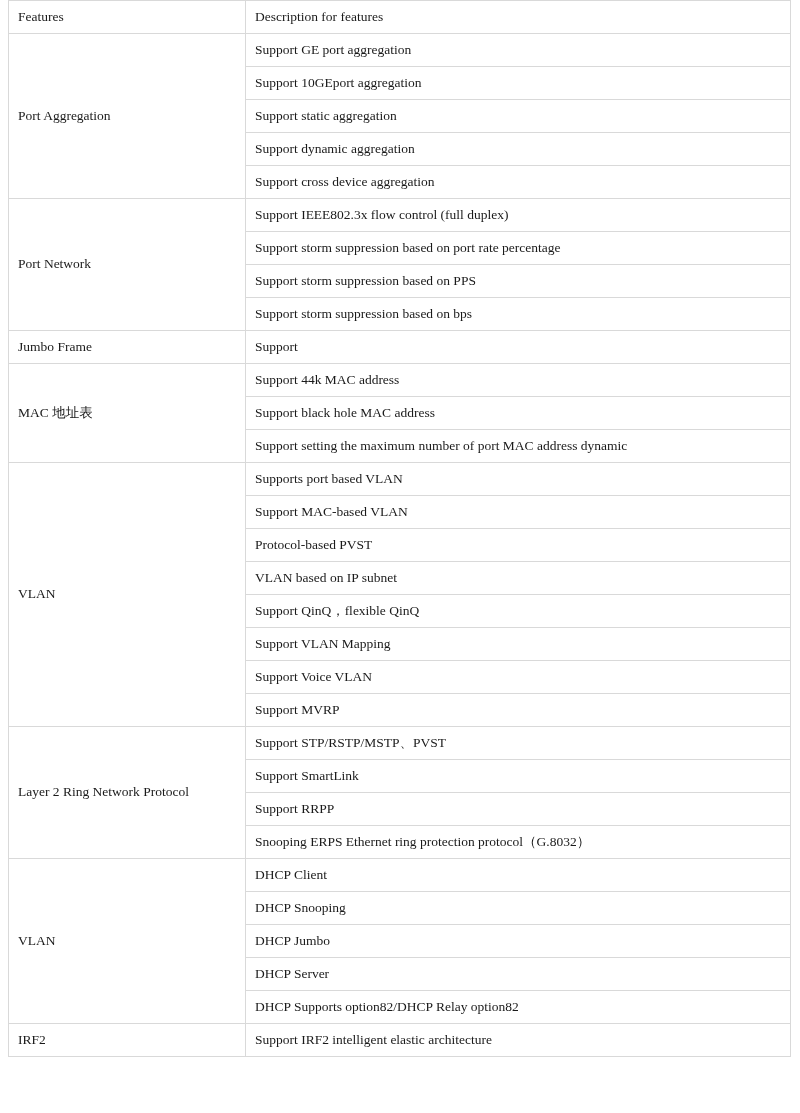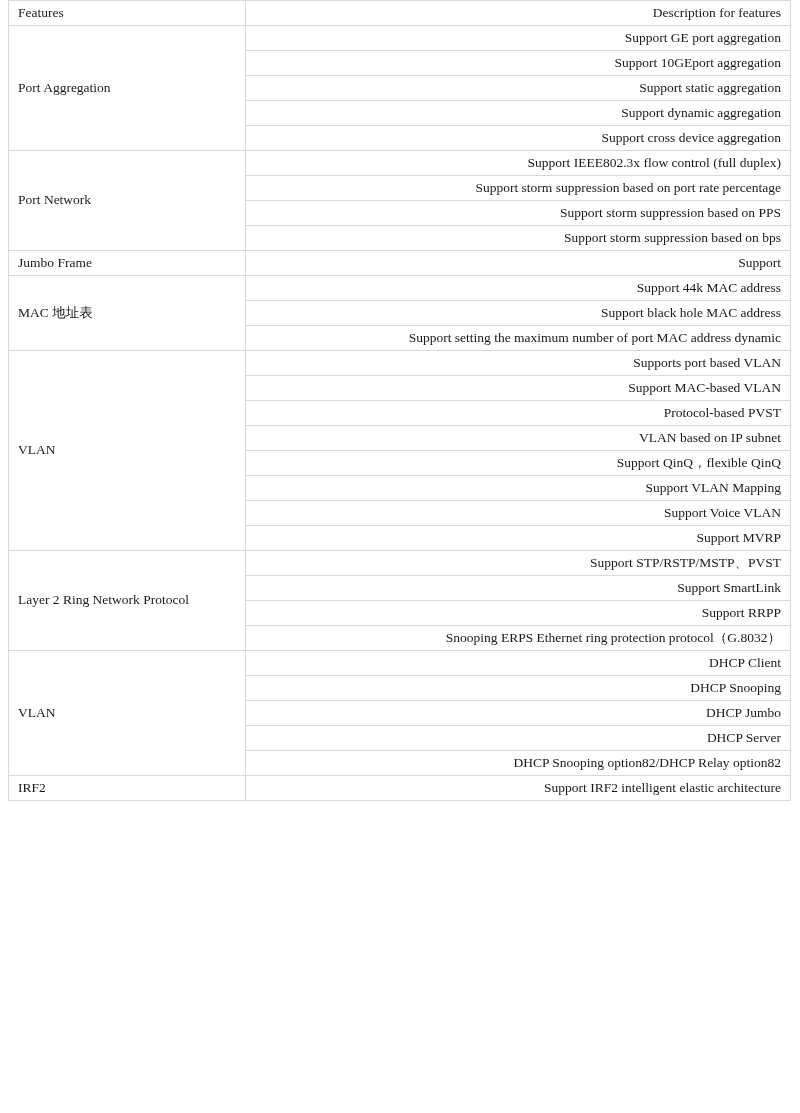--- a/index.html
+++ b/index.html
@@ -25,33 +25,32 @@
   #spec-table col.c-feature { width: 237px; }
   #spec-table col.c-desc    { width: 545px; }
 
   #spec-table td {
     border-right: 1px solid #d9d9d9;
     border-bottom: 1px solid #d9d9d9;
     padding: 0 9px;
     font-size: 13.5px;
     line-height: 1.25;
     vertical-align: middle;
-    height: 25px;
+    height: 33px;
     box-sizing: border-box;
     word-wrap: break-word;
   }
   .feature-cell {
     vertical-align: middle;
   }
   .header-cell {
     height: 35px;
   }
   .desc-cell {
     padding-left: 10px;
-    text-align: right;
   }
 </style>
 </head>
 <body>
 
 <table id="spec-table">
   <colgroup>
     <col class="c-feature">
     <col class="c-desc">
   </colgroup>
@@ -148,20 +147,20 @@
       <tr>
         <td class="desc-cell">DHCP Snooping</td>
       </tr>
       <tr>
         <td class="desc-cell">DHCP Jumbo</td>
       </tr>
       <tr>
         <td class="desc-cell">DHCP Server</td>
       </tr>
       <tr>
-        <td class="desc-cell">DHCP Snooping option82/DHCP Relay option82</td>
+        <td class="desc-cell">DHCP Supports option82/DHCP Relay option82</td>
       </tr>
       <tr>
         <td class="feature-cell" rowspan="1">IRF2</td>
         <td class="desc-cell">Support IRF2 intelligent elastic architecture</td>
       </tr>
     </tbody>
 </table>
 
 </body></html>

